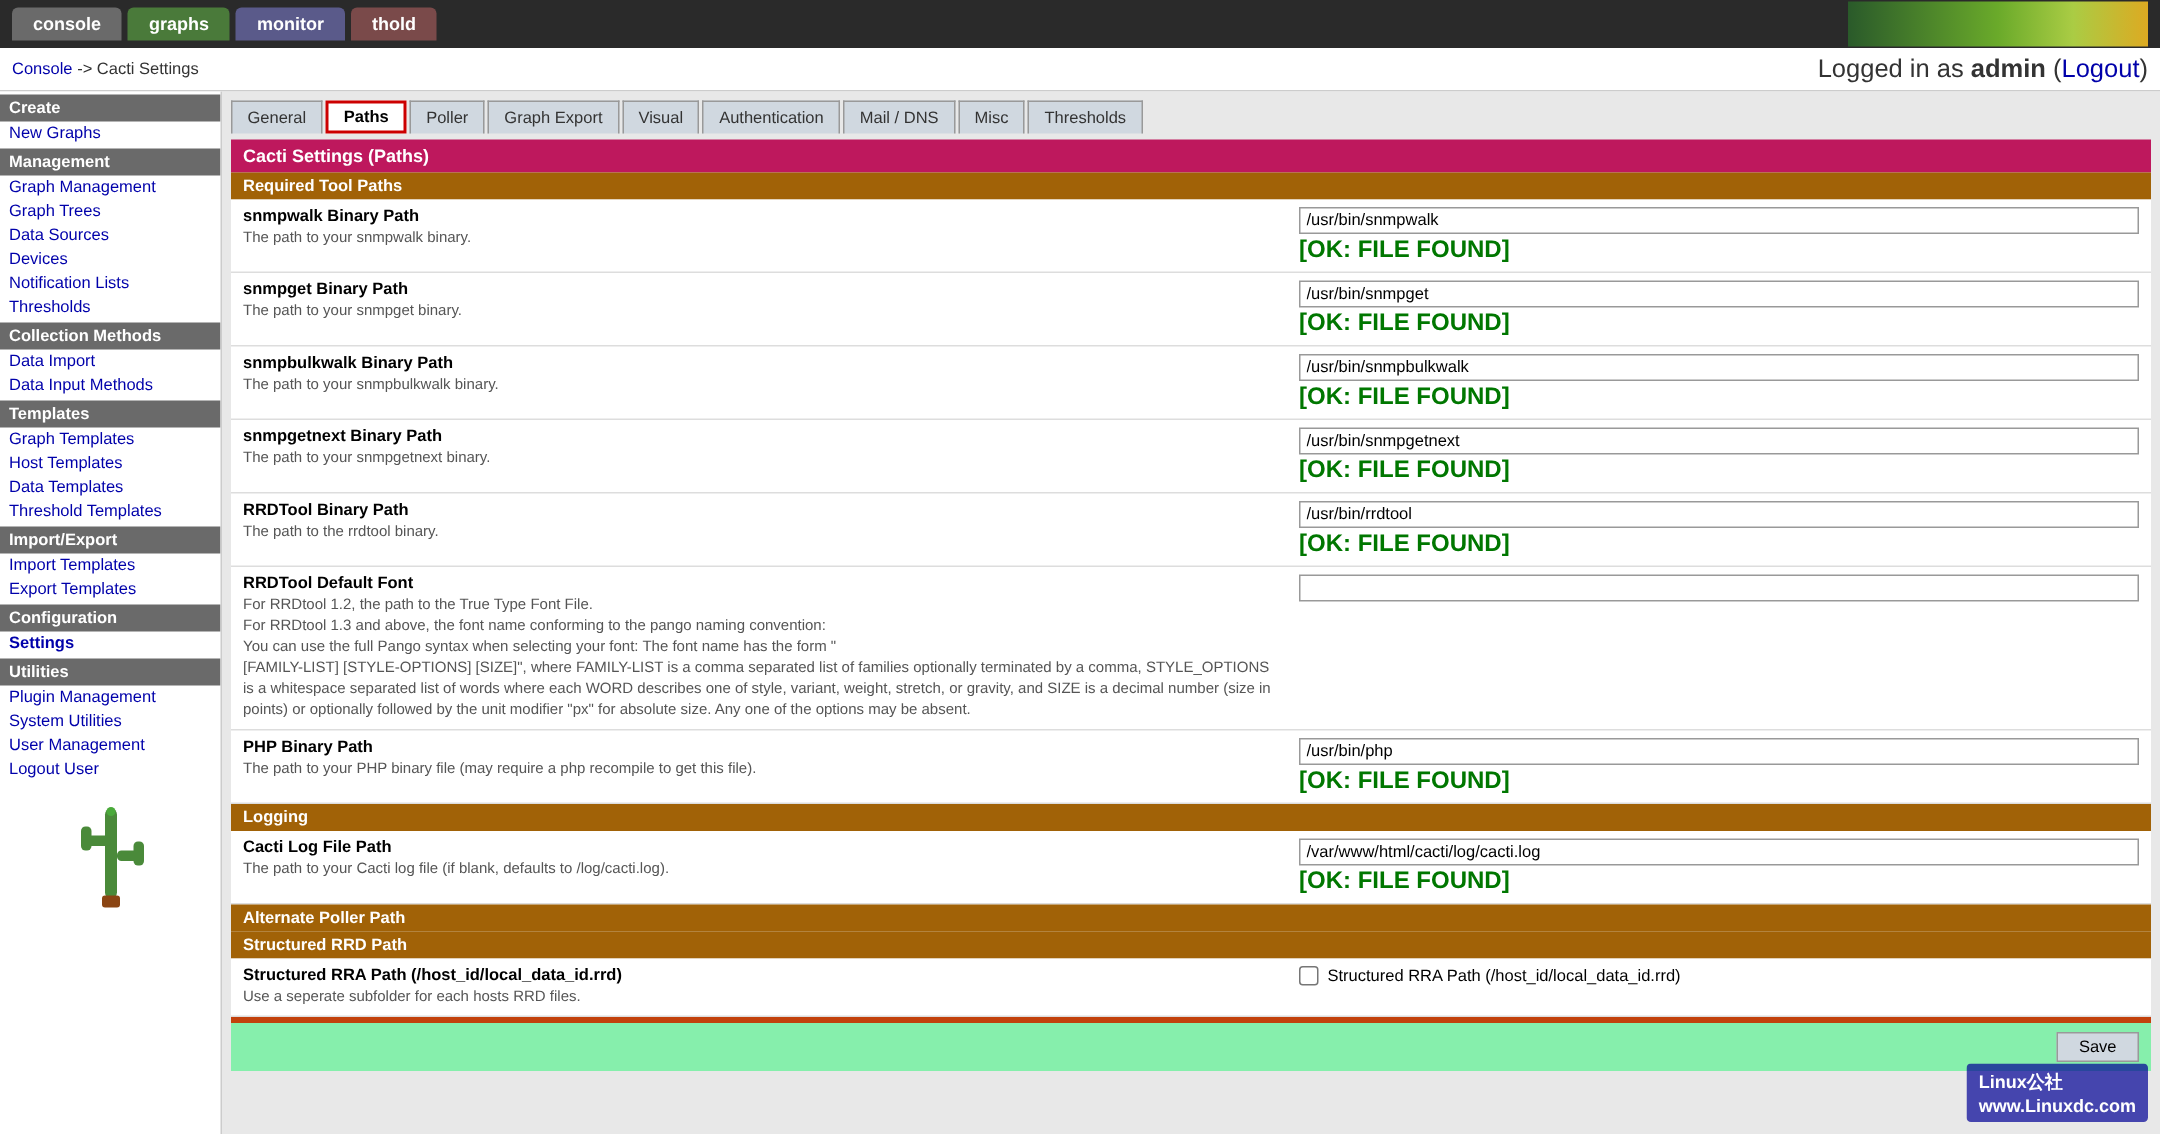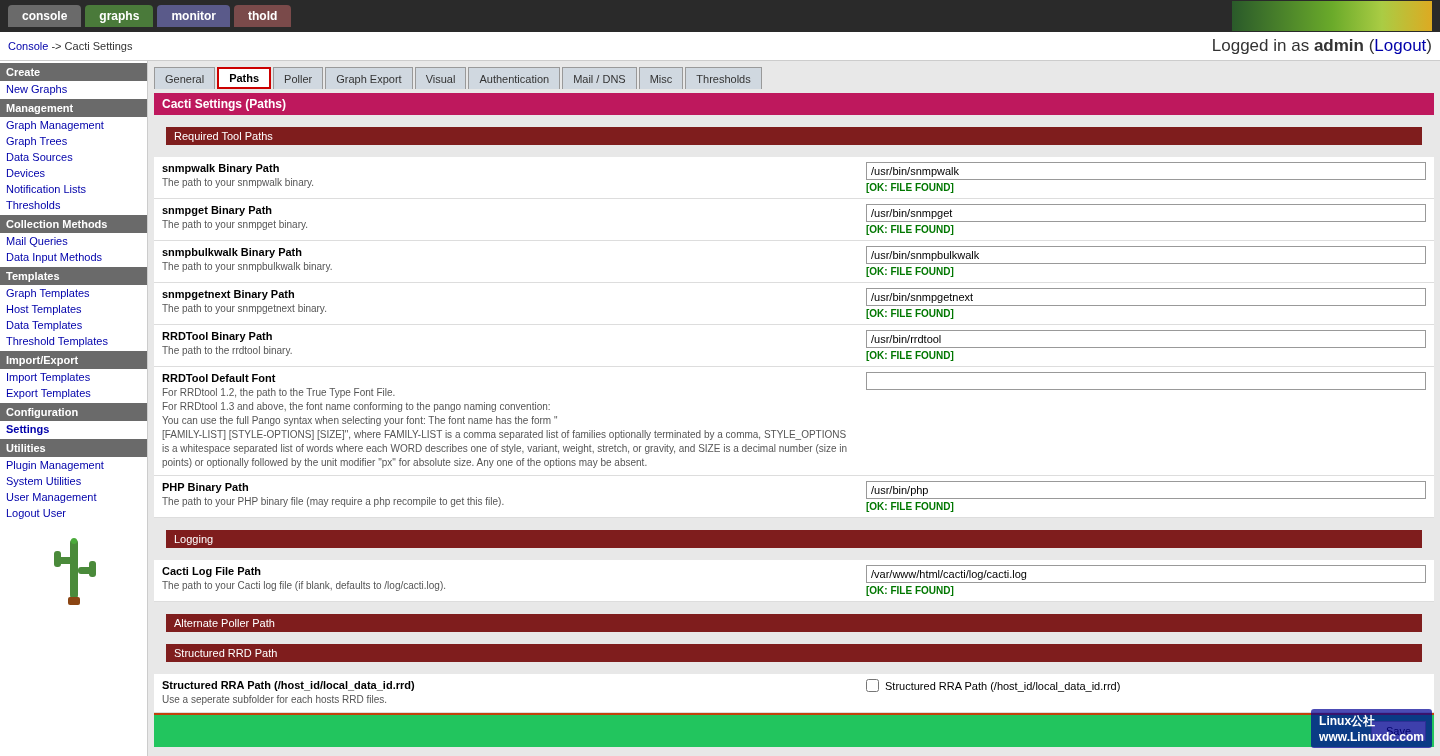--- a/index.html
+++ b/index.html
@@ -32,40 +32,40 @@
     
     .content { flex: 1; overflow-y: auto; background: #e8e8e8; padding: 6px; }
 
     
     .tabs-row { display: flex; gap: 2px; margin-bottom: 4px; flex-wrap: wrap; }
     .tab-btn { padding: 3px 10px; font-size: 11px; border: 1px solid #999; background: #d0d8e0; color: #333; cursor: pointer; border-bottom: none; }
     .tab-btn.active { background: #fff; border-bottom: 2px solid #fff; font-weight: bold; border: 2px solid #cc0000; color: #000; }
 
     
     .settings-title { background: #be185d; color: #fff; font-weight: bold; padding: 4px 8px; font-size: 12px; margin-bottom: 0; }
-    .section-header { background: #7f1d1d; color: #fff; font-weight: normal; padding: 3px 8px; font-size: 11px; margin: 12px; }
+    .section-header { background: #a16207; color: #fff; font-weight: bold; padding: 3px 8px; font-size: 11px; margin: 0; }
 
     .form-table { width: 100%; border-collapse: collapse; background: #fff; }
     .form-table tr { border-bottom: 1px solid #ddd; }
     .form-table td { padding: 5px 8px; vertical-align: top; }
     .form-table td:first-child { width: 55%; }
     .form-table td:last-child { width: 45%; }
     .field-label { font-weight: bold; font-size: 11px; color: #000; }
     .field-desc { font-size: 10px; color: #555; margin-top: 2px; line-height: 1.4; }
     .field-input { width: 100%; padding: 2px 4px; font-size: 11px; border: 1px solid #999; }
     .field-input.highlighted { border: 2px solid #cc0000; }
-    .status-ok { color: #007700; font-size: 10px; font-weight: bold; margin-top: 2px; }
+    .status-ok { color: #007700; font-size: 16px; font-weight: bold; margin-top: 2px; }
 
     
     .checkbox-row { display: flex; align-items: center; gap: 6px; }
     .checkbox-row input[type=checkbox] { width: 13px; height: 13px; }
     .checkbox-row label { font-size: 11px; }
 
     
-    .save-bar { background: #22c55e; padding: 6px 8px; text-align: right; border-top: 2px solid #c2410c; position: sticky; bottom: 0; }
+    .save-bar { background: #86efac; padding: 6px 8px; text-align: right; border-top: 4px solid #c2410c; position: sticky; bottom: 0; }
     .save-btn { padding: 3px 14px; background: #d0d8e0; border: 1px solid #999; font-size: 11px; cursor: pointer; }
 
     
     .cactus-area { text-align: center; padding: 8px 0; }
     .cactus-svg { width: 60px; height: 80px; }
 
     
     .watermark { position: fixed; bottom: 8px; right: 8px; background: rgba(0,0,150,0.7); color: #fff; font-size: 12px; font-weight: bold; padding: 4px 8px; border-radius: 3px; }
   </style>
 </head>
@@ -99,21 +99,21 @@
 
     <div class="sidebar-section-header">Management</div>
     <a class="sidebar-item">Graph Management</a>
     <a class="sidebar-item">Graph Trees</a>
     <a class="sidebar-item">Data Sources</a>
     <a class="sidebar-item">Devices</a>
     <a class="sidebar-item">Notification Lists</a>
     <a class="sidebar-item">Thresholds</a>
 
     <div class="sidebar-section-header">Collection Methods</div>
-    <a class="sidebar-item">Mail Queries</a>
+    <a class="sidebar-item">Data Import</a>
     <a class="sidebar-item">Data Input Methods</a>
 
     <div class="sidebar-section-header">Templates</div>
     <a class="sidebar-item">Graph Templates</a>
     <a class="sidebar-item">Host Templates</a>
     <a class="sidebar-item">Data Templates</a>
     <a class="sidebar-item">Threshold Templates</a>
 
     <div class="sidebar-section-header">Import/Export</div>
     <a class="sidebar-item">Import Templates</a>

